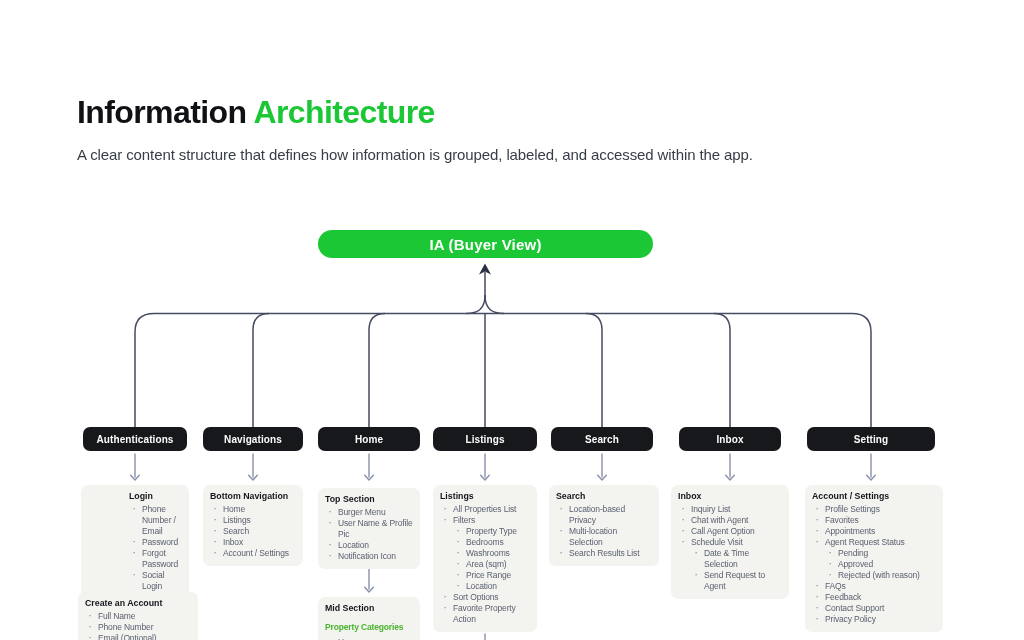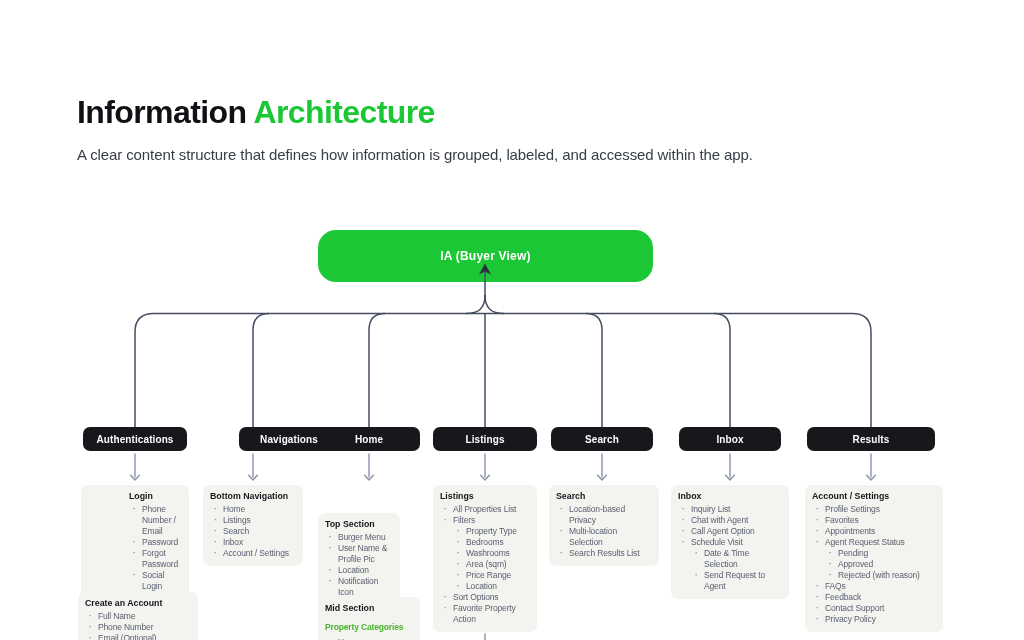--- a/index.html
+++ b/index.html
@@ -20,23 +20,23 @@
   .title{
     position:absolute;left:77px;top:94px;margin:0;
     font-size:32px;font-weight:bold;color:#0F1115;letter-spacing:-0.6px;white-space:nowrap;
   }
   .title .green{color:var(--green)}
   .subtitle{
     position:absolute;left:77px;top:146px;margin:0;
     font-size:15px;color:#373D46;letter-spacing:-0.1px;white-space:nowrap;
   }
   .pill{
-    position:absolute;left:318px;top:230px;width:335px;height:52px;
+    position:absolute;left:318px;top:230px;width:335px;height:28px;
     background:var(--green);border-radius:18px;color:#fff;
-    font-size:12px;font-weight:bold;letter-spacing:0.2px;
+    font-size:15px;font-weight:bold;letter-spacing:0.2px;
     display:flex;align-items:center;justify-content:center;
   }
   #connectors{position:absolute;left:0;top:0;width:1024px;height:640px;pointer-events:none}
   .tline{fill:none;stroke:var(--line);stroke-width:1.5}
   .thead{fill:var(--line-strong);stroke:none}
   .aline{fill:none;stroke:var(--arrow);stroke-width:1.4;stroke-linecap:round;stroke-linejoin:round}
   .node{
     position:absolute;top:427px;height:24px;background:var(--node);
     border-radius:7px;color:#FDFDFD;font-size:10px;font-weight:bold;letter-spacing:0.1px;
     display:flex;align-items:center;justify-content:center;
@@ -113,31 +113,31 @@
       <div class="item">Password</div>
       <div class="item">Forgot Password</div>
       <div class="item">Social Login (Optional)</div>
     </div>
     <div class="panel" style="left: 78px; width: 120px; top: 592px;">
       <div class="ptitle">Create an Account</div>
       <div class="item">Full Name</div>
       <div class="item">Phone Number</div>
       <div class="item">Email (Optional)</div>
     </div>
-    <div class="node" style="left: 203px; width: 100px; margin-left: 36px;">Navigations</div>
+    <div class="node" style="left: 203px; width: 100px;">Navigations</div>
     <div class="panel" style="left: 203px; width: 100px; top: 485px;">
       <div class="ptitle">Bottom Navigation</div>
       <div class="item">Home</div>
       <div class="item">Listings</div>
       <div class="item">Search</div>
       <div class="item">Inbox</div>
       <div class="item">Account / Settings</div>
     </div>
     <div class="node" style="left: 318px; width: 102px;">Home</div>
-    <div class="panel" style="left: 318px; width: 82px; top: 513px;">
+    <div class="panel" style="left: 318px; width: 102px; top: 488px;">
       <div class="ptitle">Top Section</div>
       <div class="item">Burger Menu</div>
       <div class="item">User Name &amp; Profile Pic</div>
       <div class="item">Location</div>
       <div class="item">Notification Icon</div>
     </div>
     <div class="panel" style="left: 318px; width: 102px; top: 597px;">
       <div class="ptitle">Mid Section</div>
       <div class="psub">Property Categories</div>
       <div class="item">Home</div>
@@ -166,21 +166,21 @@
     <div class="node" style="left: 679px; width: 102px;">Inbox</div>
     <div class="panel" style="left: 671px; width: 118px; top: 485px;">
       <div class="ptitle">Inbox</div>
       <div class="item">Inquiry List</div>
       <div class="item">Chat with Agent</div>
       <div class="item">Call Agent Option</div>
       <div class="item">Schedule Visit</div>
       <div class="item in1">Date &amp; Time Selection</div>
       <div class="item in1">Send Request to Agent</div>
     </div>
-    <div class="node" style="left: 807px; width: 128px;">Results</div>
+    <div class="node" style="left: 807px; width: 128px;">Setting</div>
     <div class="panel" style="left: 805px; width: 138px; top: 485px;">
       <div class="ptitle">Account / Settings</div>
       <div class="item">Profile Settings</div>
       <div class="item">Favorites</div>
       <div class="item">Appointments</div>
       <div class="item">Agent Request Status</div>
       <div class="item in1">Pending</div>
       <div class="item in1">Approved</div>
       <div class="item in1">Rejected (with reason)</div>
       <div class="item">FAQs</div>

